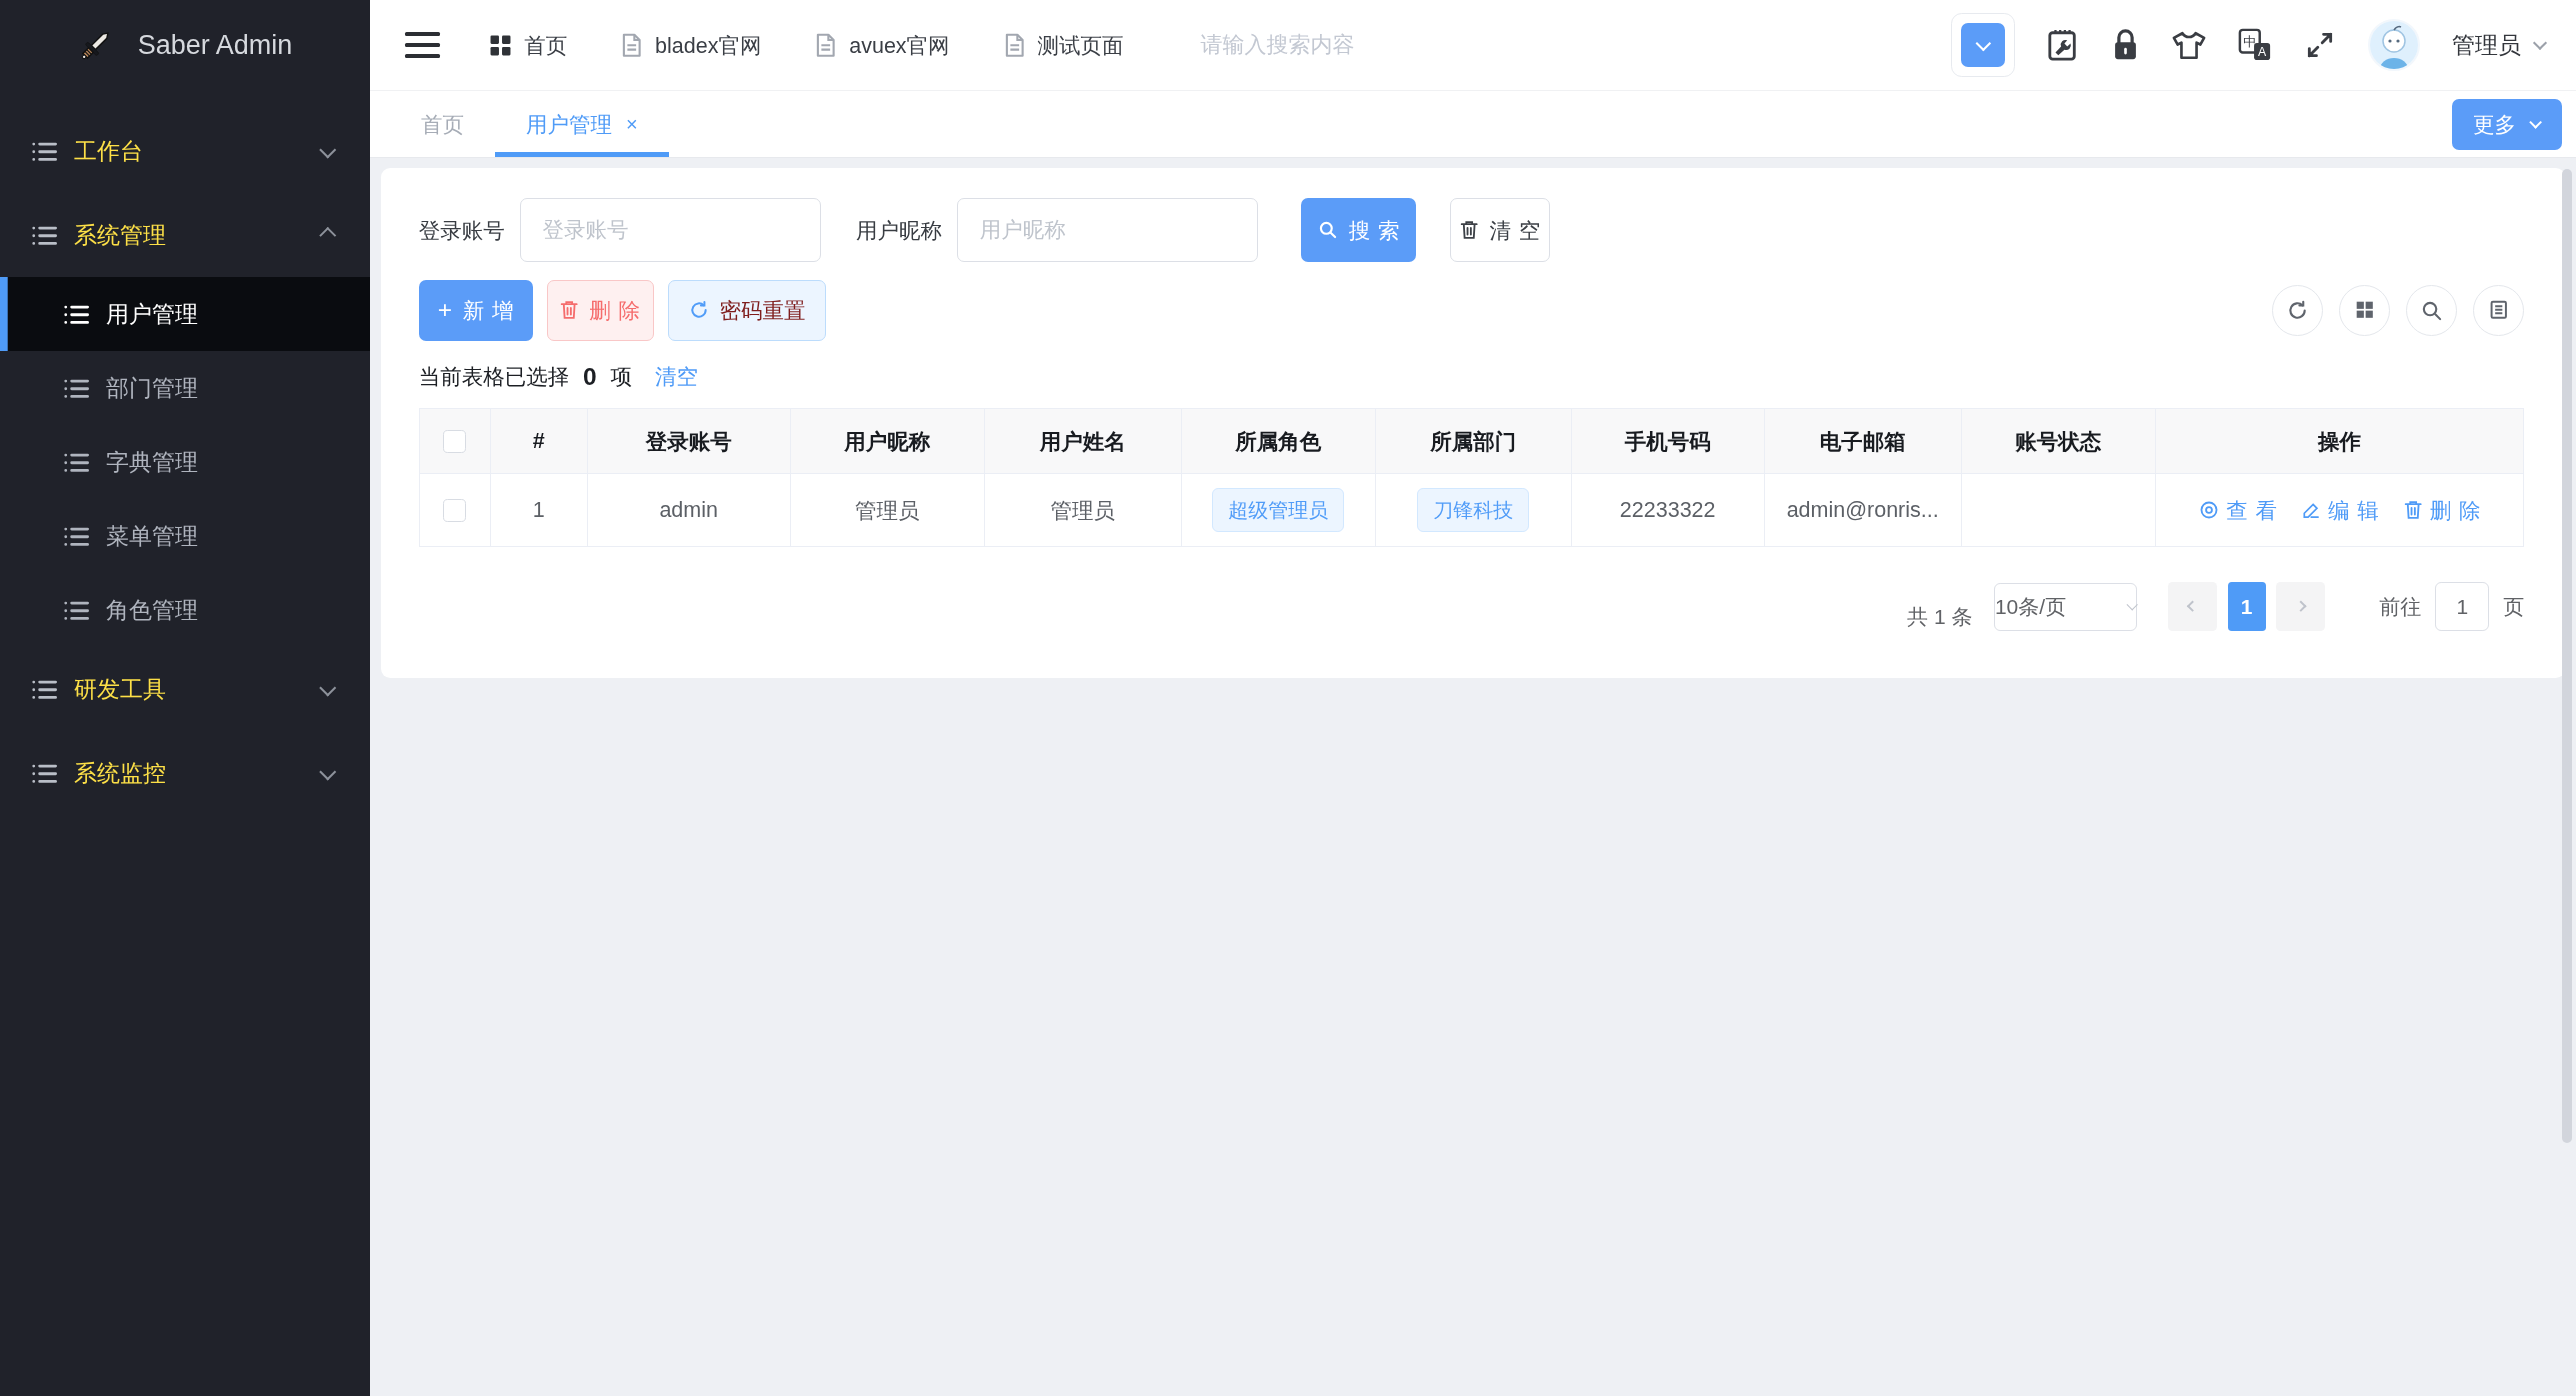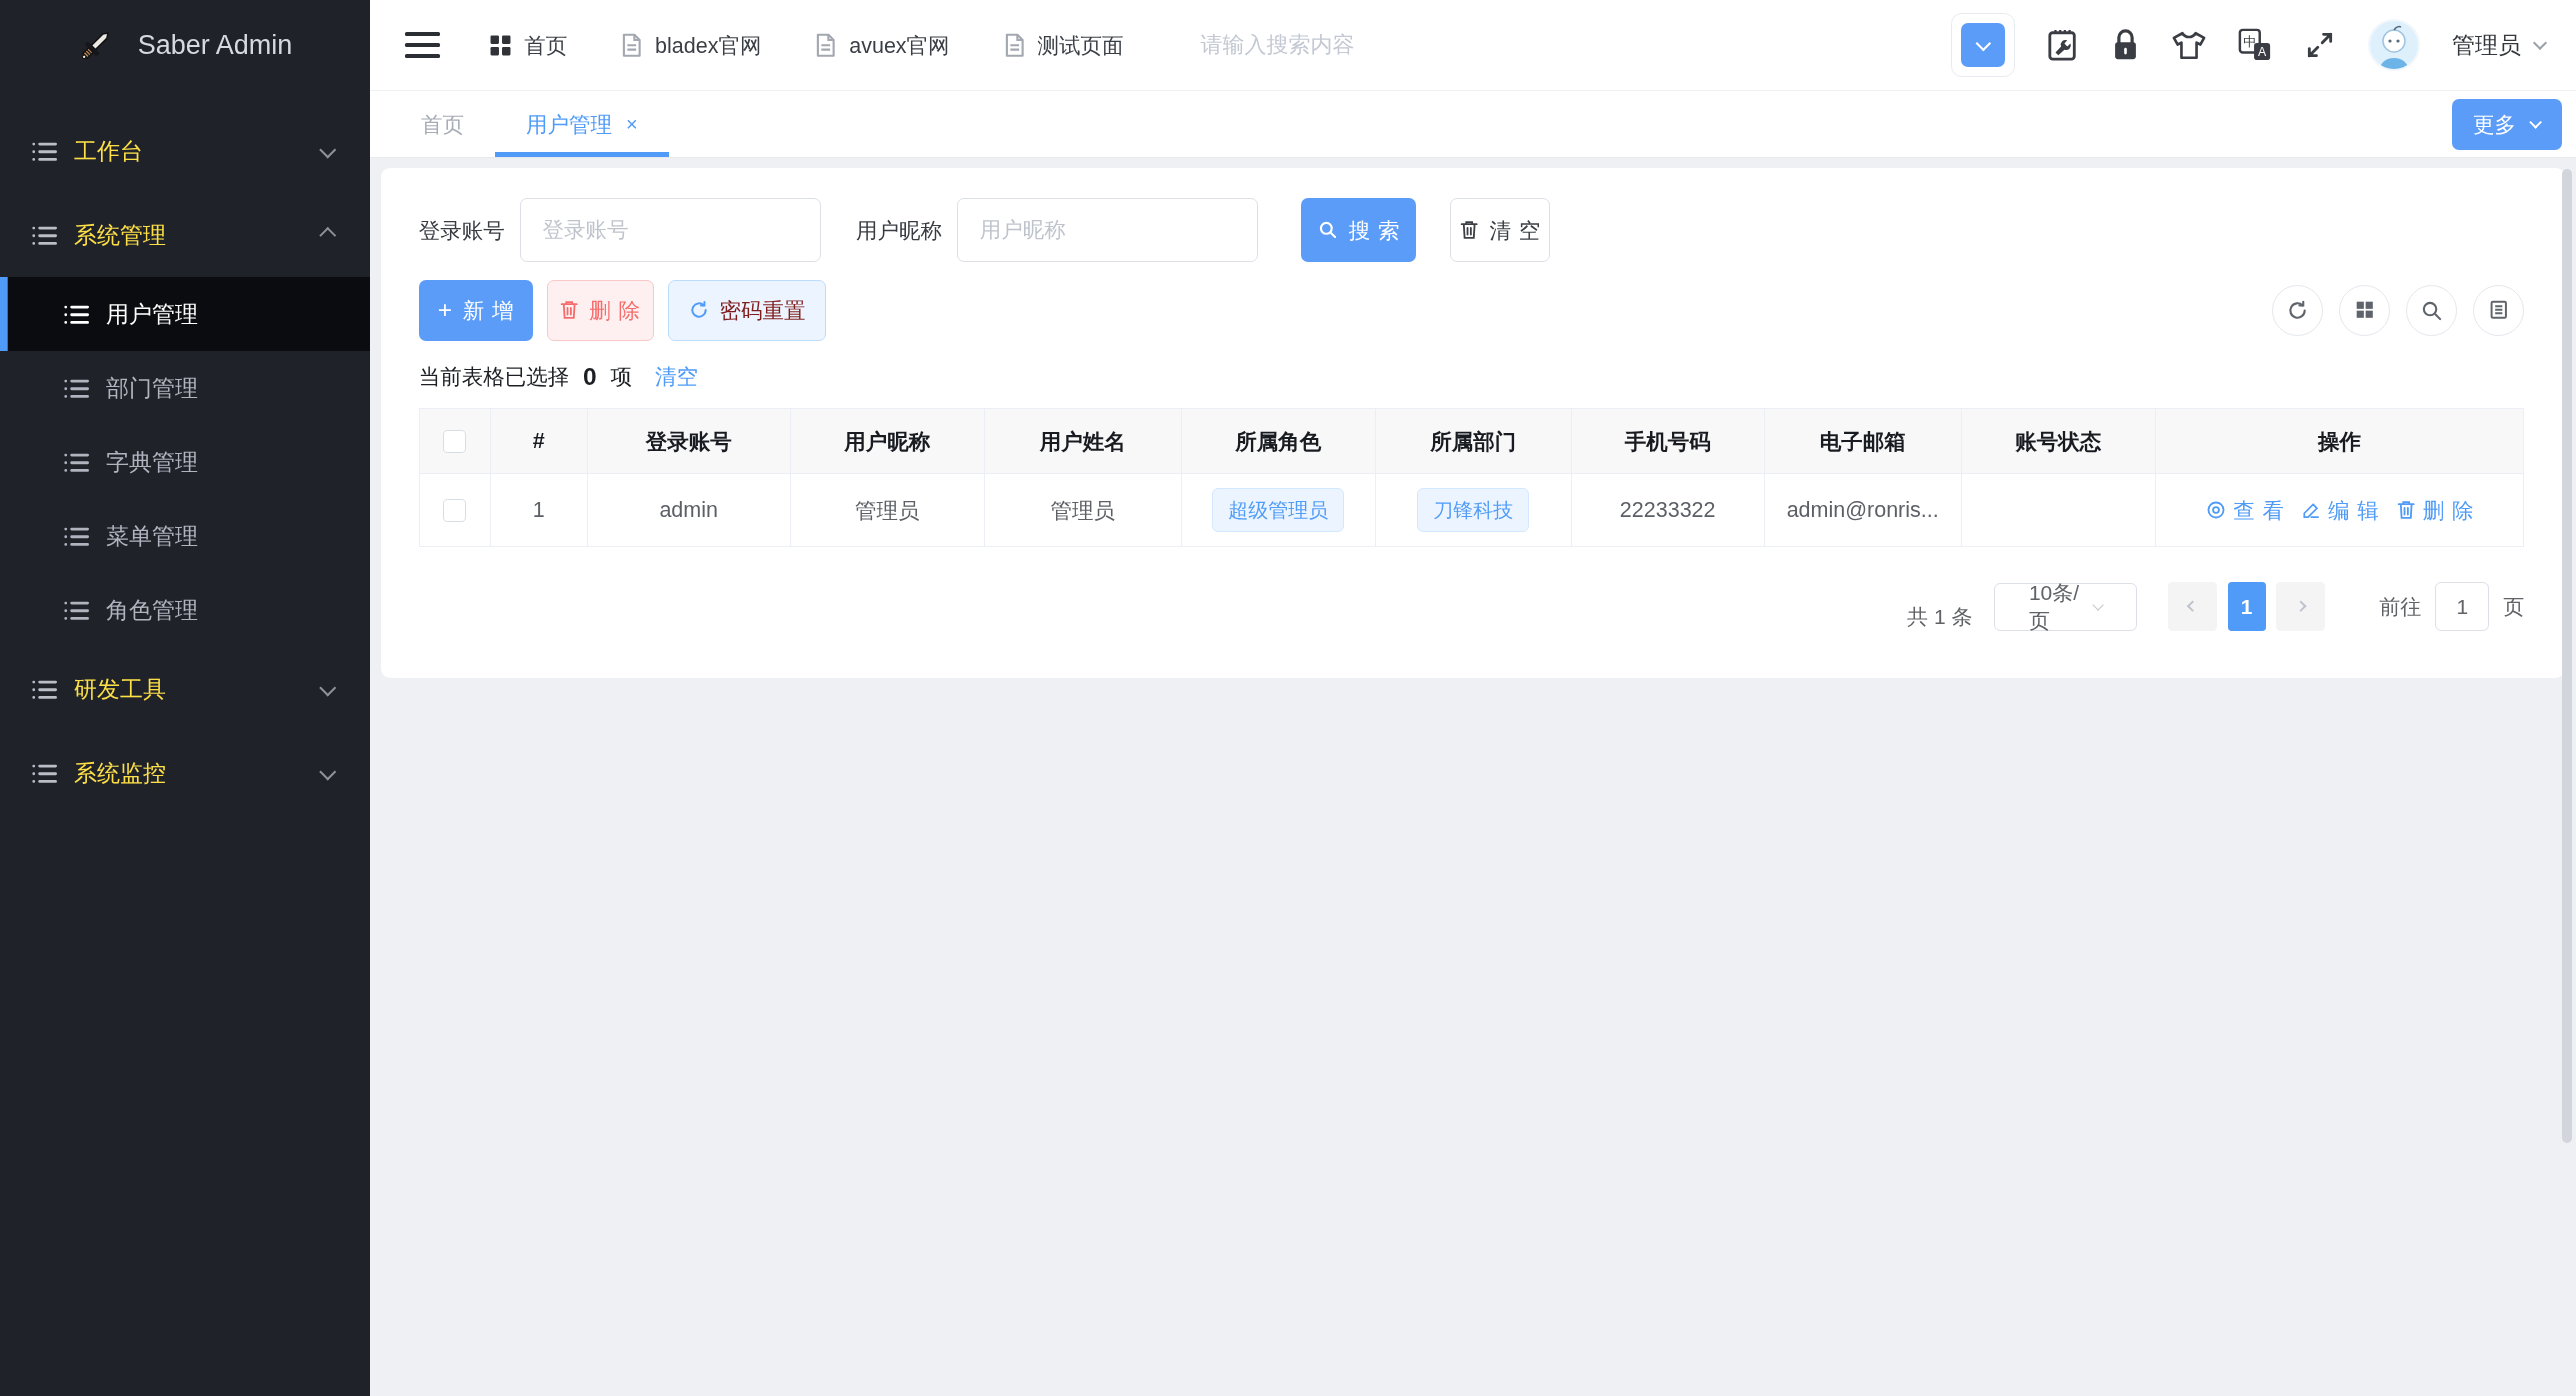--- a/index.html
+++ b/index.html
@@ -83,26 +83,26 @@
   .tr { display:flex; }
   .cell { display:flex; align-items:center; justify-content:center; border-right:1.5px solid #ebeef5; padding:0 12.3px; overflow:hidden; white-space:nowrap; }
   .cell:last-child { border-right:none; }
   .tr.head .cell { height:64px; background:#f8f8f9; font-weight:bold; color:#181b20; }
   .tr.body .cell { height:73px; color:#5c6066; border-top:1.5px solid #ebeef5; }
   .c0{flex:0 0 71px;} .c1{flex:0 0 97px;} .c2{flex:0 0 203px;} .c3{flex:0 0 194px;}
   .c4{flex:0 0 197px;} .c5{flex:0 0 194px;} .c6{flex:0 0 196px;} .c7{flex:0 0 193px;}
   .c8{flex:0 0 197px;} .c9{flex:0 0 194px;} .c10{flex:1;}
   .cbx { width:23px; height:23px; border:1.5px solid #d8dce3; border-radius:4.6px; background:#fff; cursor:pointer; }
   .tag { background:#ecf5ff; border:1.5px solid #d2e8ff; color:#509cf8; border-radius:6.1px; padding:7.7px 15.3px; font-size:20px; }
-  .rowact { display:flex; gap:18px; color:#4f9bf7; }
+  .rowact { display:flex; gap:25px; color:#4f9bf7; }
   .ract { display:flex; align-items:center; gap:7.7px; cursor:pointer; }
 
   .pag-row { margin-top:35px; display:flex; align-items:flex-end; justify-content:flex-end; color:#606266; font-size:21px; }
   .pag-total { margin-right:21.5px; }
-  .pag-size { width:143px; height:48px; border:1.5px solid #dcdfe6; border-radius:6.1px; display:flex; align-items:center; justify-content:space-between; padding:0 34px; cursor:pointer; background:#fff; }
+  .pag-size { width:143px; height:48px; border:1.5px solid #dcdfe6; border-radius:6.1px; display:flex; align-items:center; justify-content:space-between; padding:0 0; cursor:pointer; background:#fff; }
   .pag-size .chev { width:8.4px; height:8.4px; color:#c0c4cc; border-width:1.5px; }
   .pag-nav { display:flex; align-items:center; gap:10.7px; margin-left:31px; }
   .pg-btn { width:49px; height:49px; background:#f4f4f5; border-radius:4.6px; display:flex; align-items:center; justify-content:center; color:#bfc3cb; cursor:pointer; }
   .pg-btn .chev { width:8.4px; height:8.4px; }
   .pg-cur { width:38px; height:49px; background:#4f9bf7; border-radius:3.8px; color:#fff; display:flex; align-items:center; justify-content:center; font-weight:bold; cursor:pointer; }
   .pag-goto { display:flex; align-items:center; gap:14px; margin-left:54px; }
   .goto-input { width:54px; height:49px; border:1.5px solid #dcdfe6; border-radius:6.1px; text-align:center; font-size:21px; color:#606266; outline:none; font-family:inherit; }
 
   .vscroll { position:absolute; right:3.8px; top:169px; width:10px; height:974px; background:#d2d5dc; border-radius:5.4px; z-index:9; }
   svg { display:block; }

